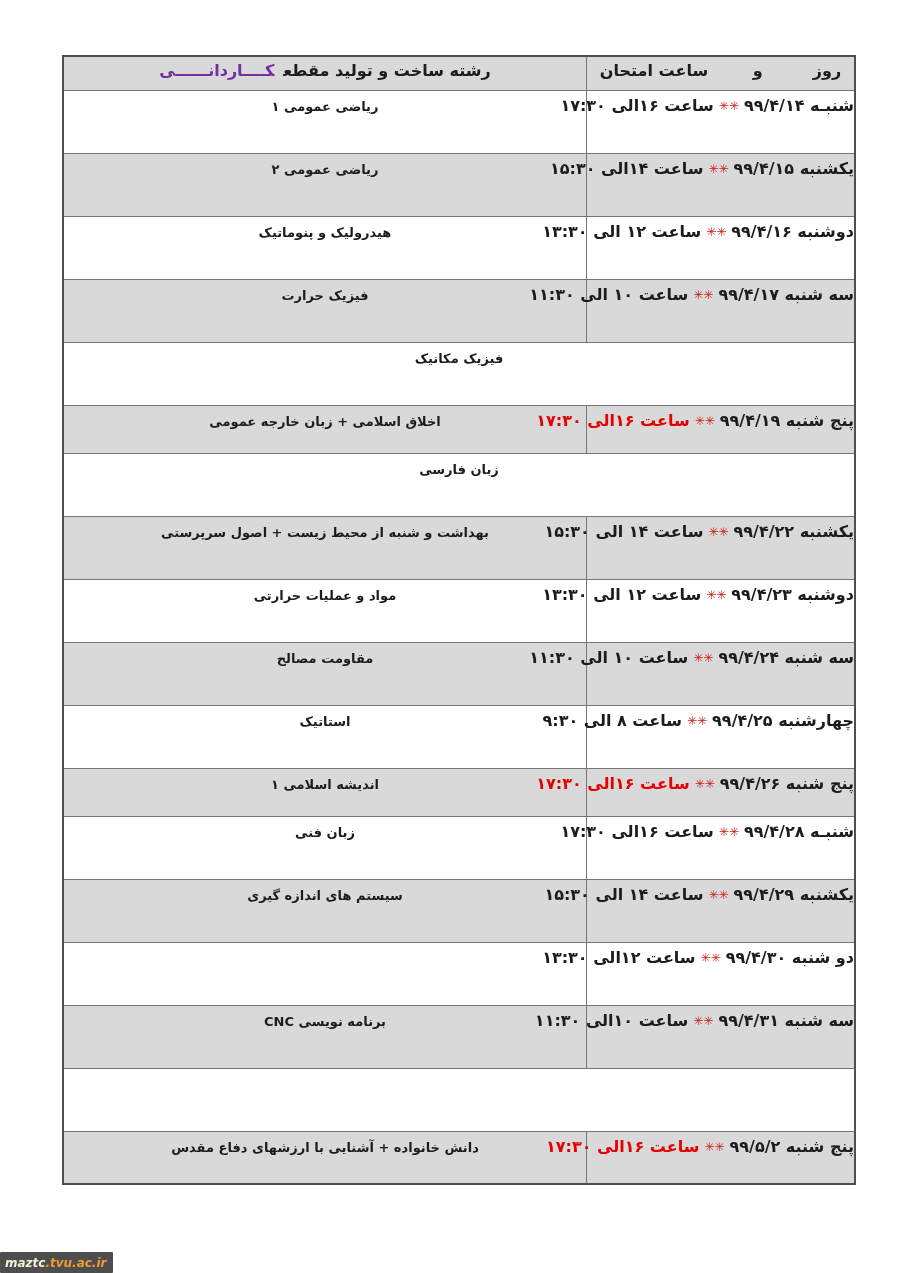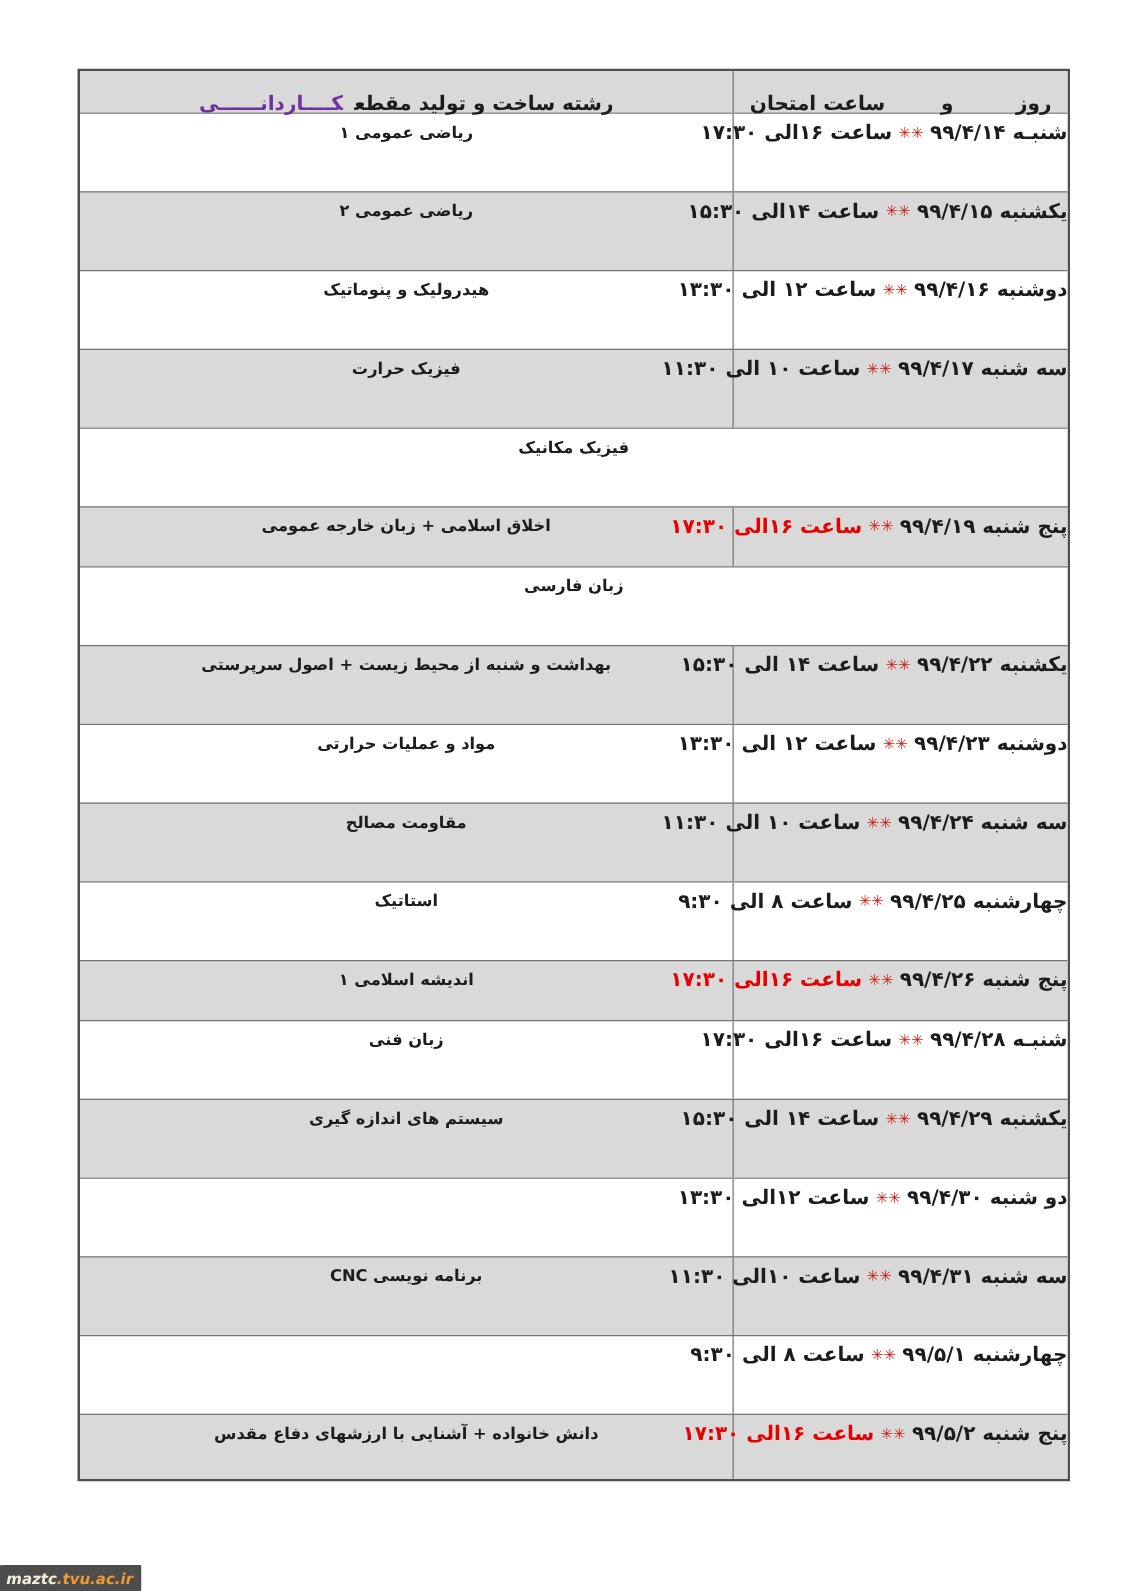--- a/index.html
+++ b/index.html
@@ -43,21 +43,21 @@
     font-weight: bold;
     font-size: 16px;
     white-space: nowrap;
   }
   .course-cell {
     flex: 1;
     font-weight: bold;
     font-size: 13px;
     padding-top: 8px;
   }
-  .header-row .cell { font-size: 16px; padding-top: 16px; }
+  .header-row .cell { font-size: 16px; padding-top: 4px; }
   .pre { white-space: pre; }
 
   .daydate { margin-left: 5px; }
   .marks {
     color: var(--marks-red, #cf1d15);
     font-size: 12px;
     letter-spacing: 1px;
     margin-left: 5px;
     vertical-align: 1px;
   }
@@ -200,23 +200,20 @@
   </div>
 
   <div class="row shaded">
     <div class="cell time-cell">
       <span class="daydate">سه شنبه ۹۹/۴/۳۱</span><span class="marks">✳✳</span><span class="time">ساعت ۱۰الی ۱۱:۳۰</span>
     </div>
     <div class="cell course-cell"><span>برنامه نویسی CNC</span></div>
   </div>
 
   <div class="row">
-    <div class="cell time-cell">
-      <span class="daydate">چهارشنبه ۹۹/۵/۱</span><span class="marks">✳✳</span><span class="time">ساعت ۸ الی ۹:۳۰</span>
-    </div>
     <div class="cell course-cell"><span></span></div>
   </div>
 
   <div class="row shaded short">
     <div class="cell time-cell">
       <span class="daydate">پنج شنبه ۹۹/۵/۲</span><span class="marks">✳✳</span><span class="time red">ساعت ۱۶الی ۱۷:۳۰</span>
     </div>
     <div class="cell course-cell"><span>دانش خانواده + آشنایی با ارزشهای دفاع مقدس</span></div>
   </div>
 

